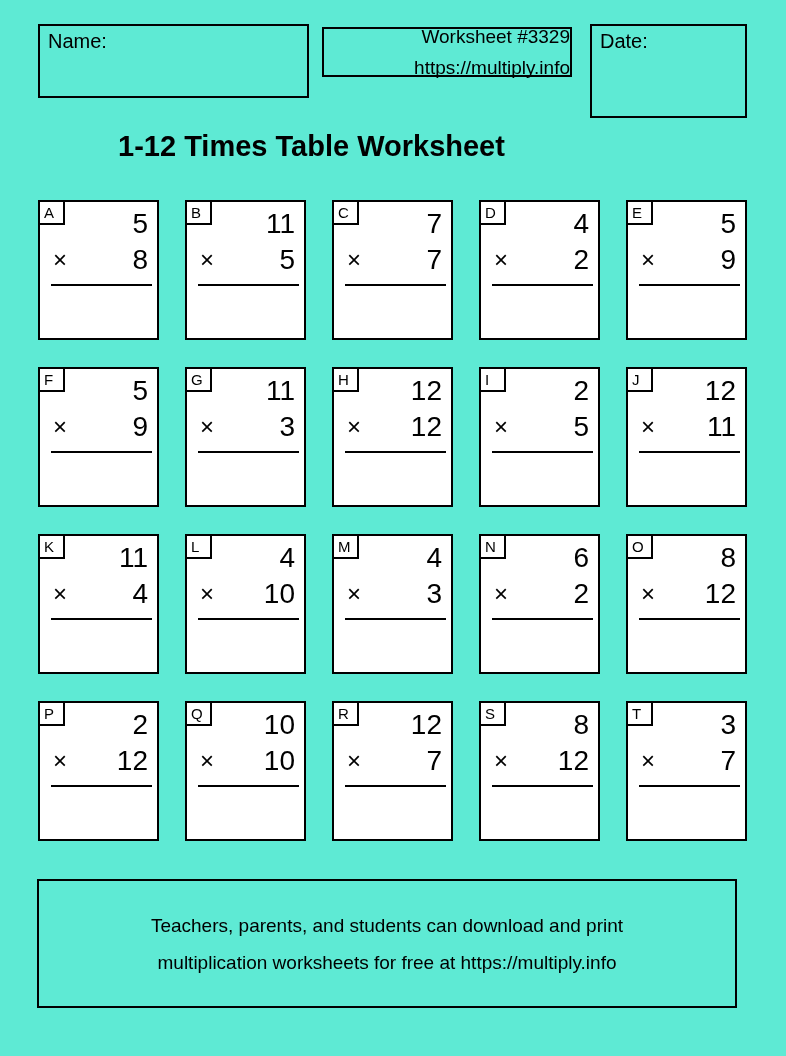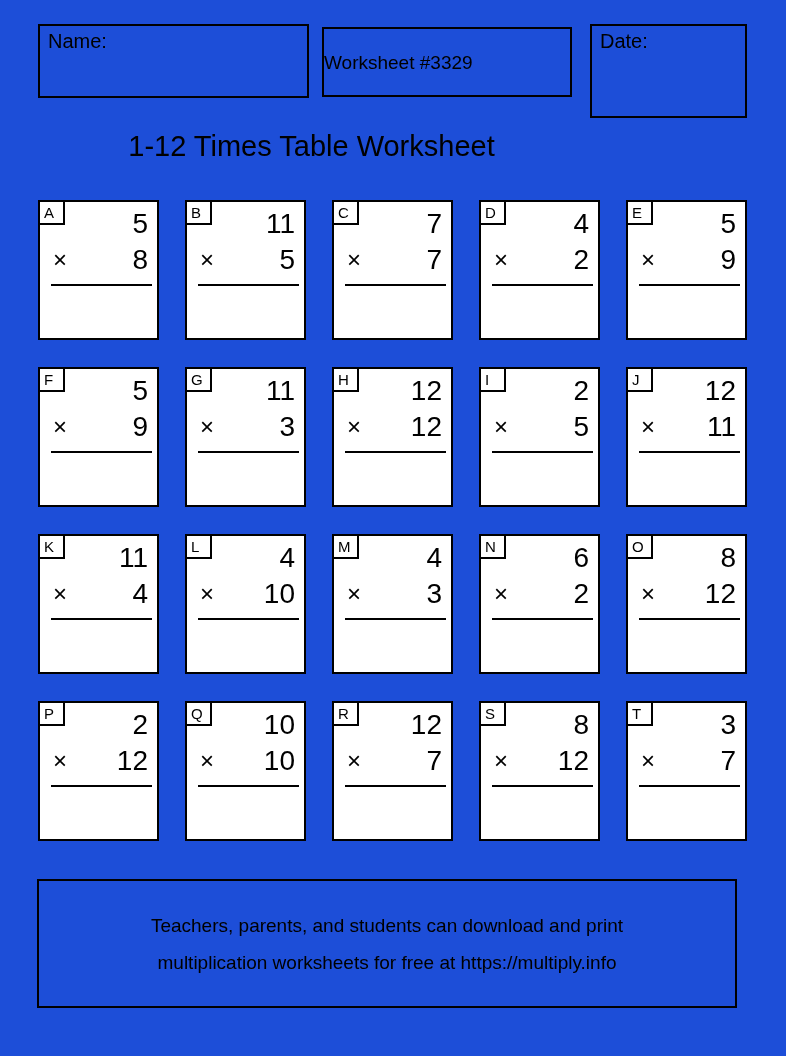--- a/index.html
+++ b/index.html
@@ -3,42 +3,42 @@
 <meta charset="utf-8">
 <style>
   * { margin: 0; padding: 0; box-sizing: border-box; }
   html, body { background: #ffffff; }
   body {
     width: 786px; height: 1056px;
     font-family: "Liberation Sans", sans-serif;
     color: #000000;
     position: relative;
   }
-  .page { position: relative; width: 786px; height: 1056px; background: #1d4ed8; }
+  .page { position: relative; width: 786px; height: 1056px; background: #5eead4; }
 
   
   .name-box {
     position: absolute; left: 38px; top: 24px; width: 271px; height: 74px;
     border: 2px solid #000; padding: 4px 8px; font-size: 20px;
   }
   .worksheet-box {
-    position: absolute; left: 322px; top: 27px; width: 250px; height: 70px;
+    position: absolute; left: 322px; top: 27px; width: 250px; height: 50px;
     border: 2px solid #000; display: flex; flex-direction: column;
-    align-items: flex-start; justify-content: center;
+    align-items: flex-end; justify-content: center;
     font-size: 19px; line-height: 31px; text-align: center;
   }
   .date-box {
     position: absolute; left: 590px; top: 24px; width: 157px; height: 94px;
     border: 2px solid #000; padding: 4px 8px; font-size: 20px;
   }
 
   
   .title {
     position: absolute; left: 0; top: 130px; width: 623px;
-    text-align: center; font-size: 29px; font-weight: 400;
+    text-align: center; font-size: 29px; font-weight: 700;
   }
 
   
   .problems-grid {
     position: absolute; left: 38px; top: 200px;
     display: grid;
     grid-template-columns: repeat(5, 121px);
     column-gap: 26px; row-gap: 27px;
   }
   .problem-box {
@@ -83,20 +83,21 @@
 <body>
 
 <div class="page">
 
   <div class="name-box">
     <span>Name:</span>
   </div>
 
   <div class="worksheet-box">
     <span>Worksheet #3329</span>
+    <span>https://multiply.info</span>
   </div>
 
   <div class="date-box">
     <span>Date:</span>
   </div>
 
   <div class="title">1-12 Times Table Worksheet</div>
 
   <div class="problems-grid">
   <div class="problem-box">

